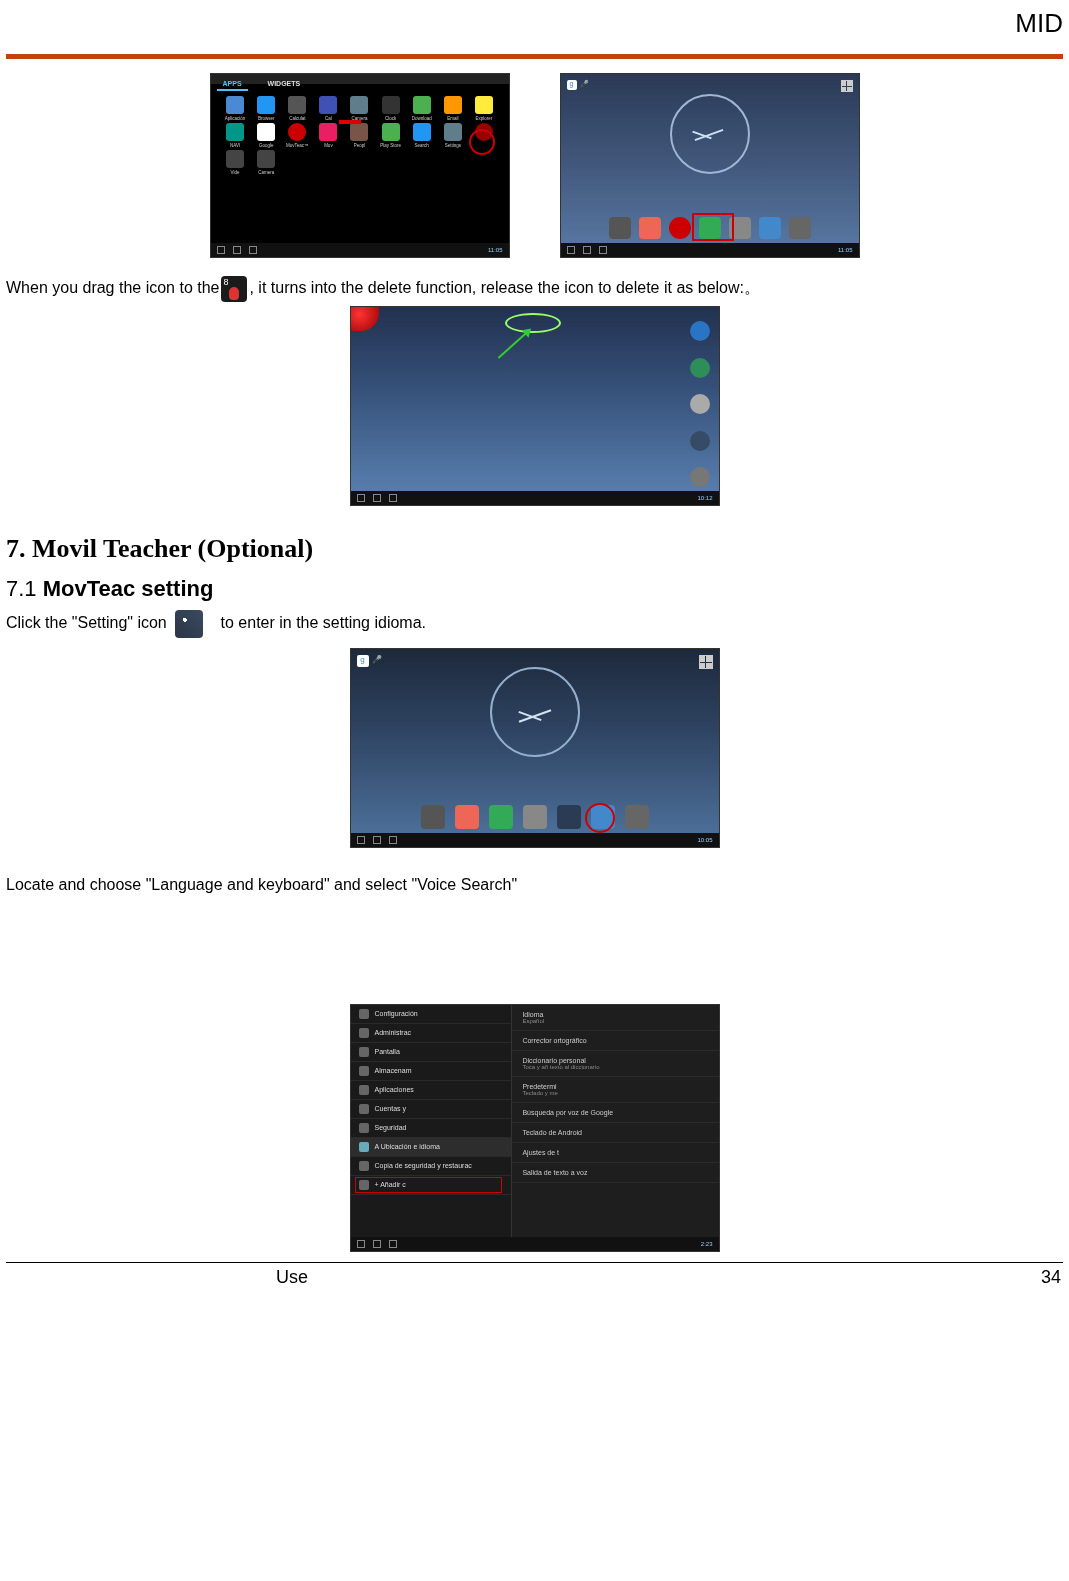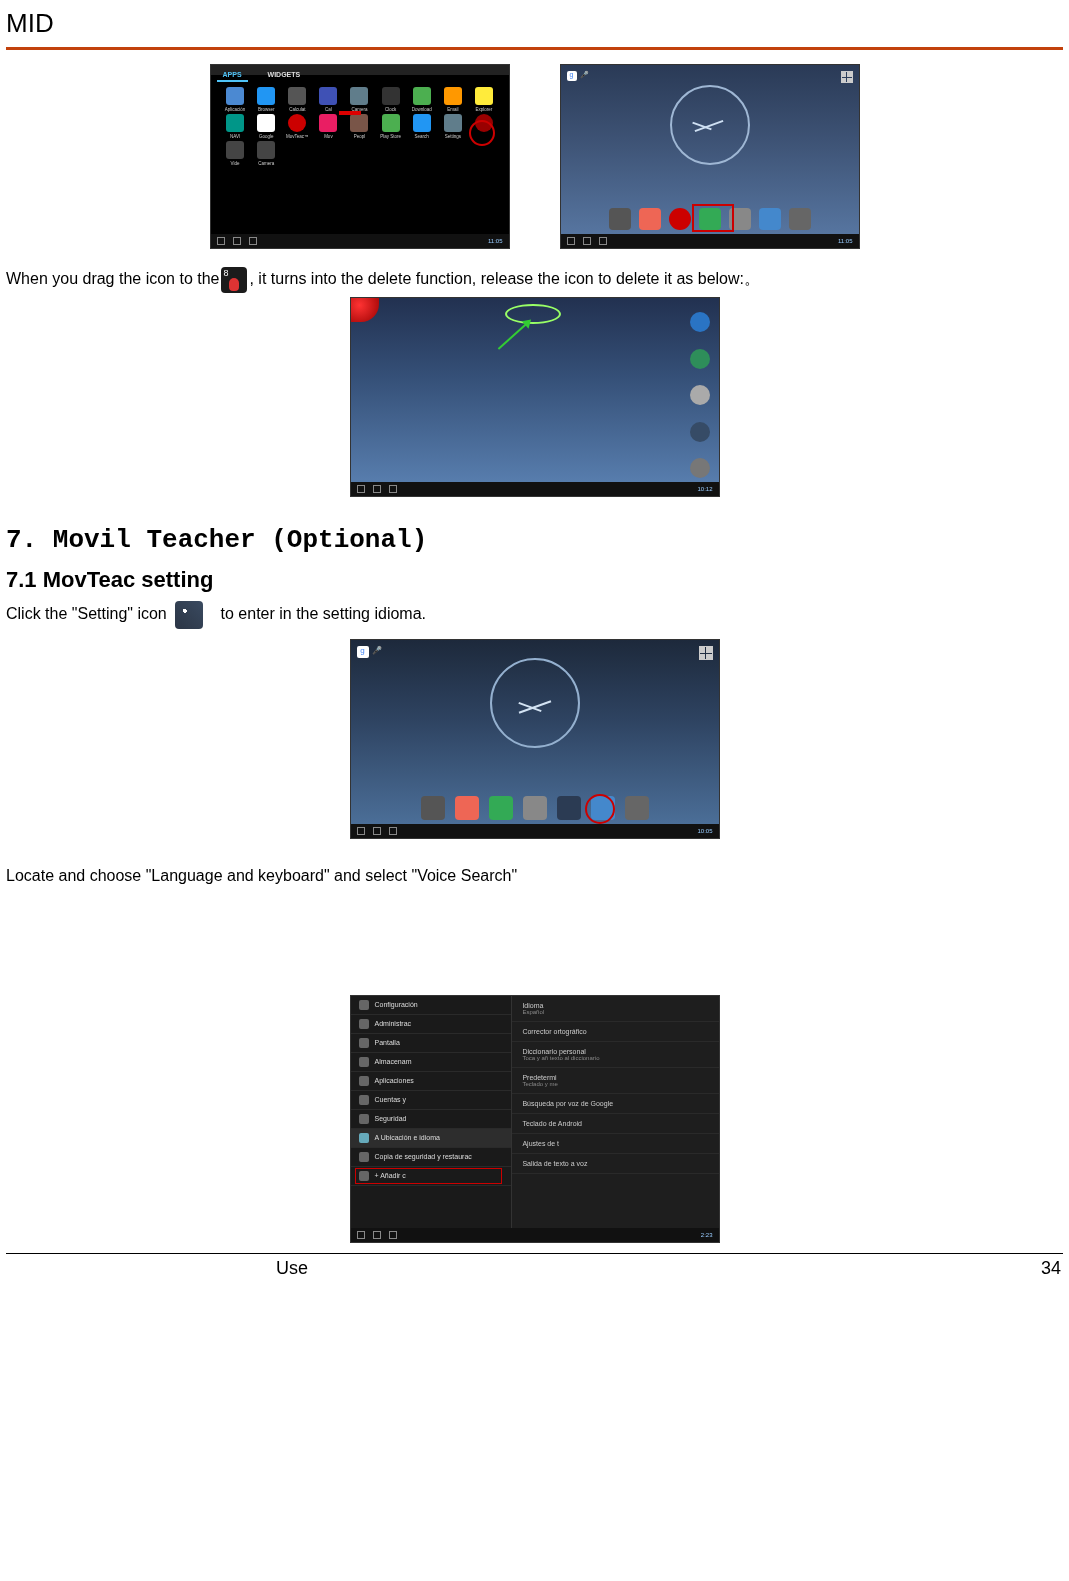--- a/index.html
+++ b/index.html
@@ -5,24 +5,24 @@
     * { margin: 0; padding: 0; box-sizing: border-box; }
     body {
       font-family: Arial, sans-serif;
       background: #fff;
       width: 1069px;
       margin: 0 auto;
       padding: 0 6px;
       color: #000;
     }
     .page-header {
-      text-align: left;
+      text-align: right;
       font-size: 26px;
-      padding: 8px 0 8px 0;
-      border-bottom: 3px solid #c2410c;
+      padding: 8px 0 15px 0;
+      border-bottom: 5px solid #c2410c;
     }
     .top-screenshots {
       display: flex;
       justify-content: center;
       gap: 50px;
       margin: 14px 0 18px 0;
     }
     .device-shot {
       position: relative;
       background: #000;
@@ -139,23 +139,23 @@
     .shot3 .green-arrow::after {
       content: ""; position: absolute; right: -2px; top: -4px;
       border-left: 8px solid #3c3; border-top: 5px solid transparent; border-bottom: 5px solid transparent;
     }
     .shot3 .side-dock {
       position: absolute; right: 6px; top: 14px; bottom: 18px; width: 26px;
       display: flex; flex-direction: column; justify-content: space-between; align-items: center;
     }
     .shot3 .side-dock .sic { width: 20px; height: 20px; border-radius: 50%; }
 
-    h2.section-h { font-size: 26px; font-weight: bold; margin: 18px 0 12px 0; font-family: Liberation Mono, monospace; }
+    h2.section-h { font-size: 26px; font-weight: bold; margin: 18px 0 12px 0; font-family: Liberation Serif, serif; }
     h3.sub-h { font-size: 22px; margin: 6px 0; font-family: Arial; }
-    h3.sub-h .num { font-weight: bold; text-align: center; }
+    h3.sub-h .num { font-weight: normal; text-align: center; }
 
     .setting-icon-inline {
       display: inline-block; width: 28px; height: 28px; vertical-align: middle;
       background:
         radial-gradient(circle at 35% 35%, #fff 0 2px, transparent 2px),
         linear-gradient(45deg, #2b3545, #3a4a60);
       border-radius: 4px; margin: 0 4px;
     }
 
     

